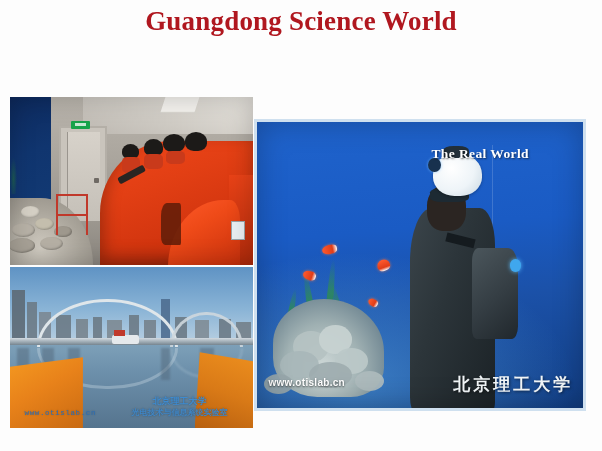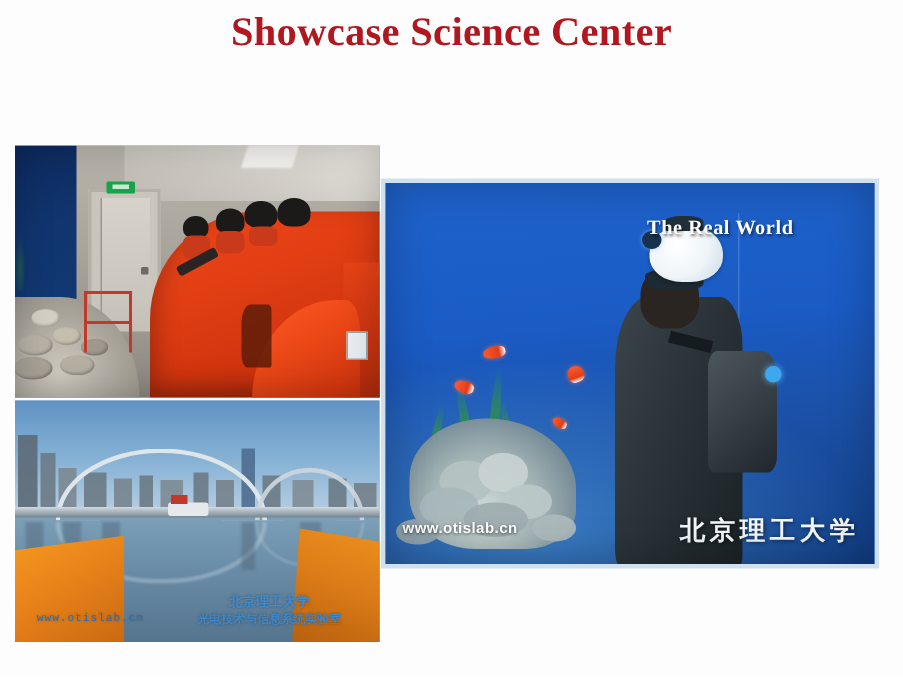--- a/index.html
+++ b/index.html
@@ -327,21 +327,21 @@
     font-weight: bold;
     text-shadow: 0 0 2px rgba(0,0,0,.35);
   }
 
   
   #photo-ar-wrap {
     position: absolute;
     left: 254px;
     top: 119px;
     width: 332px;
-    height: 260px;
+    height: 292px;
     background: #cfe0ef;
     padding: 3px;
     box-sizing: border-box;
   }
   #photo-ar {
     position: relative;
     width: 100%;
     height: 100%;
     overflow: hidden;
     background: #1357c0;
@@ -497,21 +497,21 @@
     box-shadow: inset 0 0 30px rgba(0,0,0,.25);
     pointer-events: none;
   }
 </style>
 </head>
 <body>
 
 <div id="slide">
 
   <div id="title-block">
-    <span class="title-line">Showcase Science Center</span>
+    <span class="title-line">Guangdong Science World</span>
   </div>
 
   <div class="photo" id="photo-ride">
     <div id="ride-wall"></div>
     <div id="ride-wall-upper"></div>
     <div id="ride-ceiling-light"></div>
     <div id="ride-aquarium">
       <div id="ride-aquarium-plant"></div>
     </div>
     <div id="ride-doorframe"></div>

